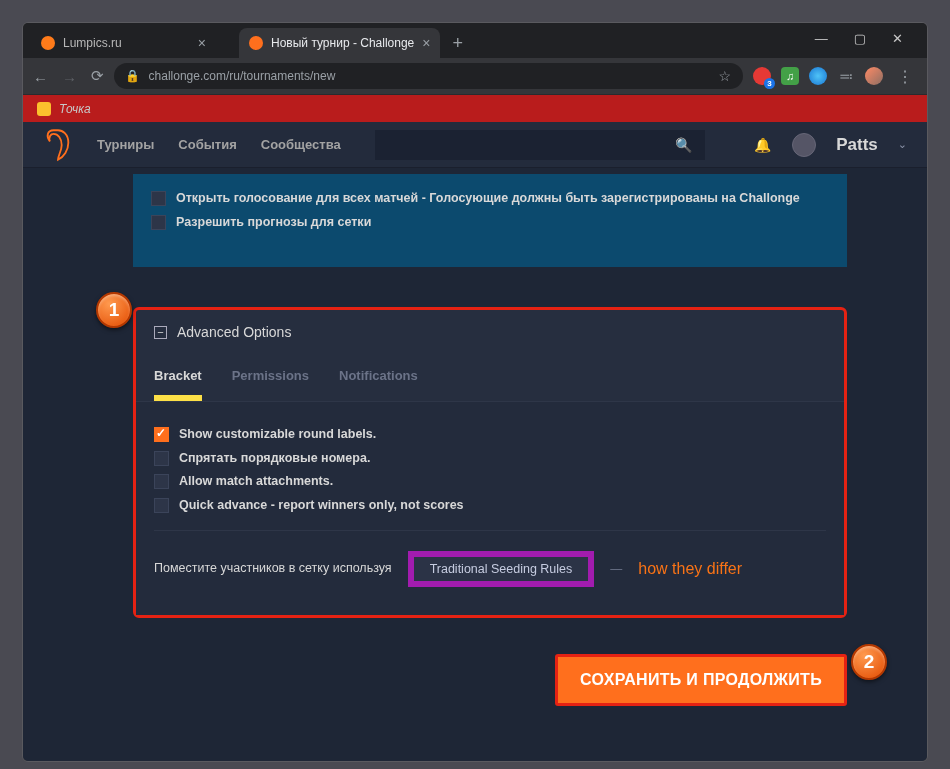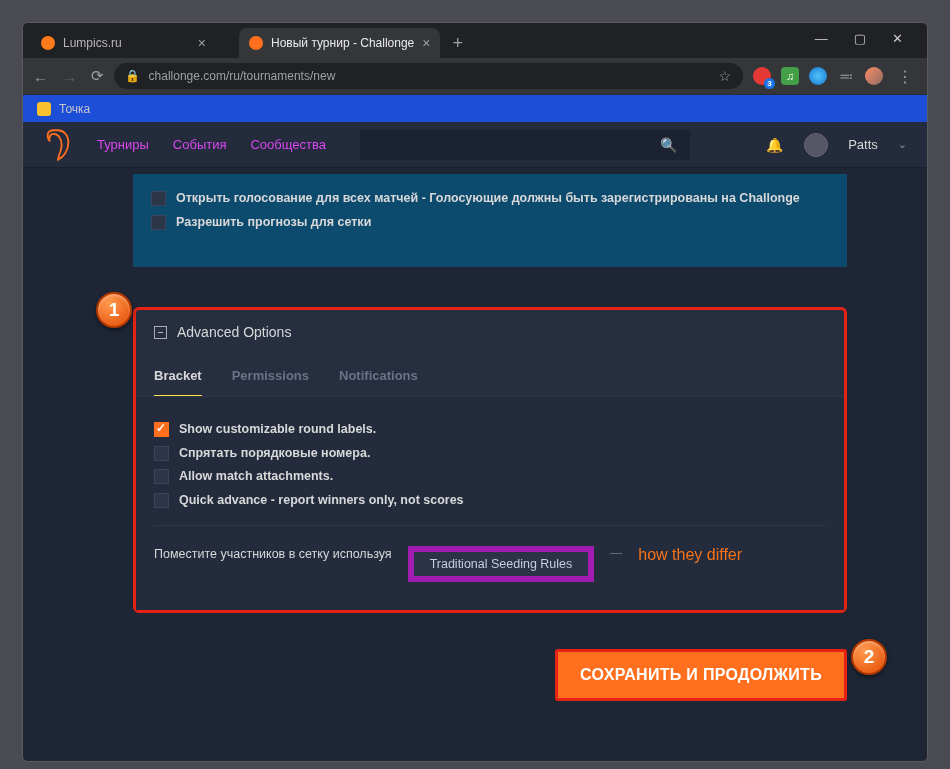--- a/index.html
+++ b/index.html
@@ -25,55 +25,55 @@
 .ext-icons { display: flex; gap: 10px; align-items: center; }
 .ext-icon { width: 18px; height: 18px; border-radius: 4px; display: flex; align-items: center; justify-content: center; font-size: 11px; font-weight: bold; }
 .ext-red { background: #e53935; color: #fff; position: relative; border-radius: 50%; }
 .ext-red::after { content: "3"; position: absolute; bottom: -4px; right: -4px; background: #1a73e8; color: #fff; font-size: 8px; width: 11px; height: 11px; border-radius: 50%; display: flex; align-items: center; justify-content: center; }
 .ext-green { background: #43a047; color: #fff; }
 .ext-blue { width: 18px; height: 18px; border-radius: 50%; background: radial-gradient(#4fc3f7, #1976d2); }
 .ext-equal { color: #9aa0a6; width: 18px; display: flex; align-items: center; justify-content: center; font-size: 14px; }
 .profile-dot { width: 18px; height: 18px; border-radius: 50%; background: linear-gradient(135deg, #ff8a65, #8d6e63); }
 .menu-dots { color: #9aa0a6; font-size: 16px; cursor: pointer; padding: 0 4px; }
 
-.bookmarks-bar { height: 28px; background: #1d4ed8; border-top: 1px solid #2a2b2e; display: flex; align-items: center; padding: 0 14px; gap: 8px; color: #c8c8c8; font-size: 12px; }
+.bookmarks-bar { height: 28px; background: #b91c1c; border-top: 1px solid #2a2b2e; display: flex; align-items: center; padding: 0 14px; gap: 8px; color: #c8c8c8; font-size: 12px; font-style: italic; }
 .bm-favicon { width: 14px; height: 14px; background: #fbc02d; border-radius: 3px; }
 
 
 .page { flex: 1; background: #1e2636; overflow: hidden; position: relative; }
 .site-header { height: 46px; background: #232b3c; display: flex; align-items: center; padding: 0 20px; gap: 24px; border-bottom: 1px solid #1a1f2d; }
 .logo { width: 30px; height: 34px; }
 .logo svg { width: 100%; height: 100%; }
-.nav-link { color: #d946ef; font-size: 13px; font-weight: 400; cursor: pointer; }
+.nav-link { color: #a3a3a3; font-size: 13px; font-weight: 700; cursor: pointer; }
 .site-search { flex: 1; max-width: 330px; margin-left: 10px; background: #1b2232; height: 30px; display: flex; align-items: center; padding: 0 12px; color: #5d6577; }
 .site-search .srch { margin-left: auto; font-size: 14px; }
 .header-right { margin-left: auto; display: flex; align-items: center; gap: 20px; }
 .bell { color: #8a92a7; font-size: 14px; }
 .user-avatar { width: 24px; height: 24px; border-radius: 50%; background: #556; border: 1px solid #667; }
-.username { color: #d8d8d8; font-size: 13px; font-weight: 400; }
+.username { color: #d8d8d8; font-size: 17px; font-weight: 700; }
 .chev { color: #8a92a7; font-size: 11px; }
 
 .content { padding: 6px 80px 20px 110px; }
 
 .upper-box { background: #0c4a6e; padding: 10px 18px 30px 18px; margin-bottom: 40px; }
 .chk-row { display: flex; align-items: flex-start; gap: 10px; margin: 6px 0; }
 .chk { width: 15px; height: 15px; background: #2d3548; border: 1px solid #3b445a; cursor: pointer; flex-shrink: 0; margin-top: 1px; }
 .chk.checked { background: #ff6f1d; border-color: #ff6f1d; position: relative; }
 .chk.checked::after { content: "✓"; color: #fff; position: absolute; top: -2px; left: 1px; font-size: 12px; font-weight: bold; }
 .chk-label { color: #d8d8d8; font-size: 12.5px; font-weight: 600; line-height: 1.4; }
 
 
 .adv-panel { border: 3px solid #e52213; border-radius: 6px; padding: 0; position: relative; background: #262e3f; }
 .adv-header { padding: 14px 18px; display: flex; align-items: center; gap: 10px; color: #d8d8d8; font-size: 14px; }
 .minus-box { width: 13px; height: 13px; border: 1px solid #aab; display: flex; align-items: center; justify-content: center; font-size: 11px; line-height: 1; }
 .adv-tabs { display: flex; gap: 30px; padding: 6px 18px 0 18px; }
 .adv-tab { color: #6b7388; font-size: 13px; font-weight: 600; padding: 8px 0 12px 0; cursor: pointer; }
-.adv-tab.active { color: #d8d8d8; border-bottom: 1px solid #fde047; text-align: right; }
+.adv-tab.active { color: #d8d8d8; border-bottom: 6px solid #fde047; text-align: right; }
 .adv-body { background: #232b3c; padding: 18px; border-top: 1px solid #2e3648; }
-.adv-seed { display: flex; gap: 16px; padding: 20px 0 10px 0; border-top: 1px solid #2e3648; margin-top: 16px; }
+.adv-seed { display: flex; align-items: center; gap: 16px; padding: 20px 0 10px 0; border-top: 1px solid #2e3648; margin-top: 16px; }
 .seed-select { background: #2b3346; border: 6px solid #a21caf; height: 36px; display: flex; align-items: center; padding: 0 16px; color: #c6cce0; font-size: 12.5px; cursor: pointer; }
 .seed-link { color: #f97316; font-size: 16px; }
 .seed-dash { color: #6b7388; font-size: 12px; }
 
 
 .submit-wrap { display: flex; justify-content: flex-end; margin-top: 36px; padding-right: 0px; }
 .submit-btn { background: #ff6f1d; color: #fff; font-weight: 700; font-size: 16px; letter-spacing: 0.3px; padding: 14px 22px; border: 3px solid #e52213; cursor: pointer; border-radius: 3px; }
 
 
 .badge { position: absolute; width: 36px; height: 36px; border-radius: 50%; background: radial-gradient(circle at 35% 30%, #ff9a4f, #e24a00); border: 2px solid #b33800; color: #fff; display: flex; align-items: center; justify-content: center; font-size: 19px; font-weight: 700; box-shadow: inset 0 2px 3px rgba(255,255,255,.35), 0 2px 4px rgba(0,0,0,.5); z-index: 10; }

